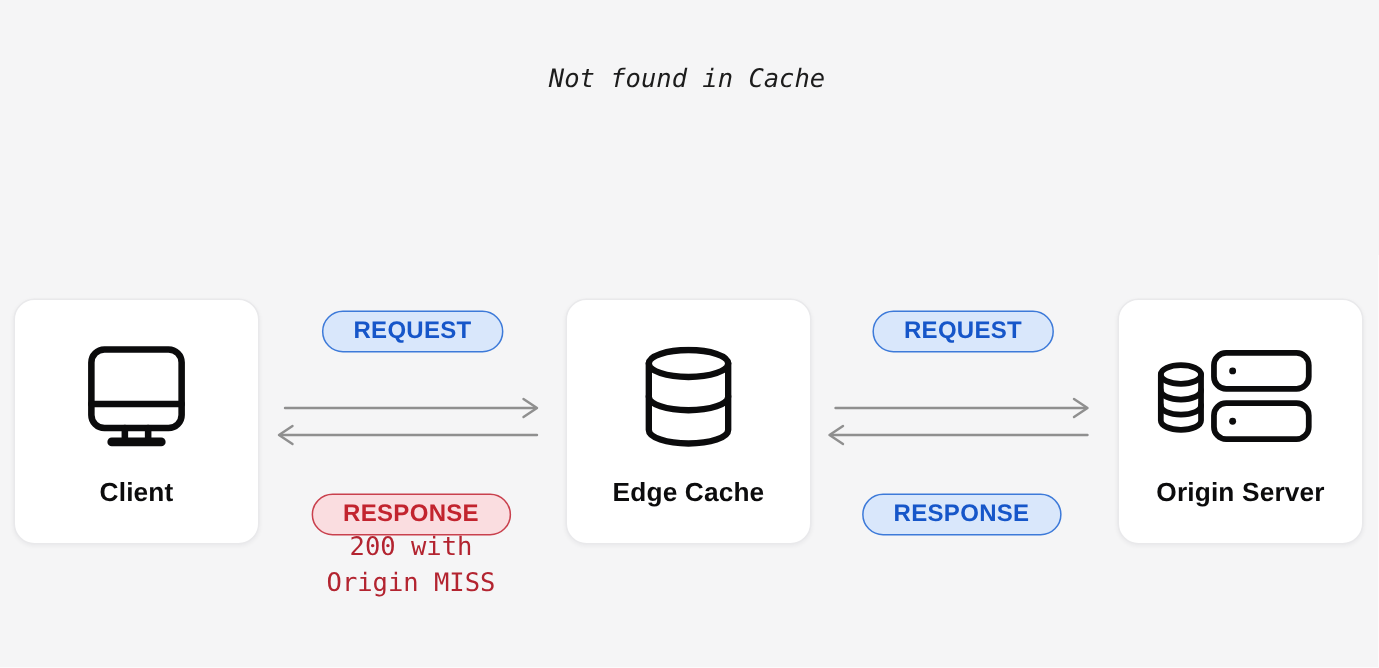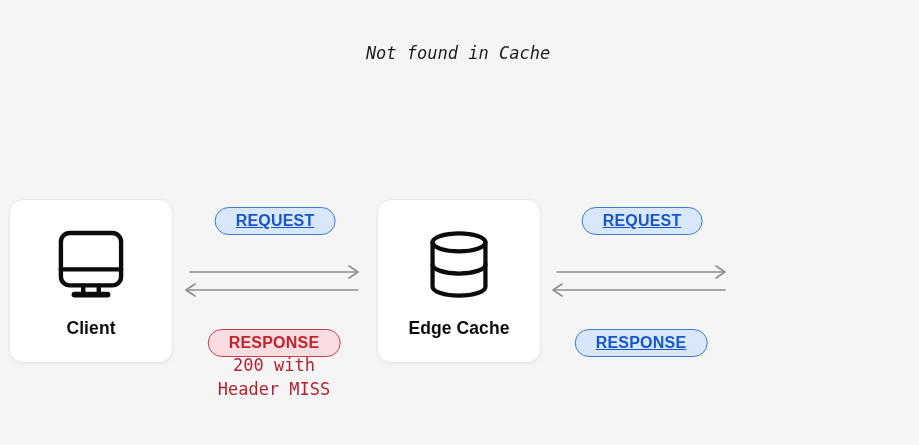--- a/index.html
+++ b/index.html
@@ -26,21 +26,20 @@
 
   .badge {
     position:absolute; transform:translate(-50%,-50%);
     border-radius:999px; font-weight:bold; font-size:16px;
     padding:4px 20px; white-space:nowrap; letter-spacing:.2px; box-sizing:border-box;
   }
   .badge.blue {
     background:var(--badge-blue-bg, #d9e7fb);
     border:1.5px solid var(--badge-blue-border, #3d7ad9);
     color:var(--badge-blue-text, #1656c9);
-    text-decoration:underline;
   }
   .badge.red {
     background:var(--badge-red-bg, #fadde0);
     border:1.5px solid var(--badge-red-border, #c9404d);
     color:var(--badge-red-text, #c2242e);
   }
 
   .err {
     position:absolute; left:274px; top:353px; transform:translateX(-50%);
     font-size:17px; line-height:24px; text-align:center; white-space:nowrap;
@@ -104,24 +103,39 @@
     <div class="node-icon">
       <svg width="62" height="68" viewBox="0 0 64 72" fill="none" stroke="#0b0b0c" stroke-width="4.5" stroke-linecap="round" stroke-linejoin="round">
         <ellipse cx="32" cy="12" rx="28" ry="9.5"></ellipse>
         <path d="M4 12 v47 a28 9.5 0 0 0 56 0 v-47"></path>
         <path d="M4 35.5 a28 9.5 0 0 0 56 0"></path>
       </svg>
     </div>
     <div class="node-label">Edge Cache</div>
   </div>
 
+  <div class="node" style="left:745px; top:199px;">
+    <div class="node-icon">
+      <svg width="113" height="64" viewBox="0 0 118 66" fill="none" stroke="#0b0b0c" stroke-width="4" stroke-linecap="round" stroke-linejoin="round">
+        <ellipse cx="17" cy="17" rx="14" ry="6.5"></ellipse>
+        <path d="M3 17 v32 a14 6.5 0 0 0 28 0 v-32"></path>
+        <path d="M3 28 a14 6.5 0 0 0 28 0"></path>
+        <path d="M3 38.5 a14 6.5 0 0 0 28 0"></path>
+        <rect x="40" y="2" width="66" height="25" rx="8.5"></rect>
+        <rect x="40" y="37" width="66" height="25" rx="8.5"></rect>
+        <circle cx="53" cy="14.5" r="2.4" fill="#0b0b0c" stroke="none"></circle>
+        <circle cx="53" cy="49.5" r="2.4" fill="#0b0b0c" stroke="none"></circle>
+      </svg>
+    </div>
+    <div class="node-label">Origin Server</div>
+  </div>
 
   <div class="badge blue" style="left:275px; top:221px;">REQUEST</div>
   <div class="badge red" style="left:274px; top:343px;">RESPONSE</div>
   <div class="badge blue" style="left:642px; top:221px;">REQUEST</div>
   <div class="badge blue" style="left:641px; top:343px;">RESPONSE</div>
 
   <div class="err mono">
     <div>200 with</div>
-    <div>Header MISS</div>
+    <div>Origin MISS</div>
   </div>
 
 </div>
 
 </body></html>

